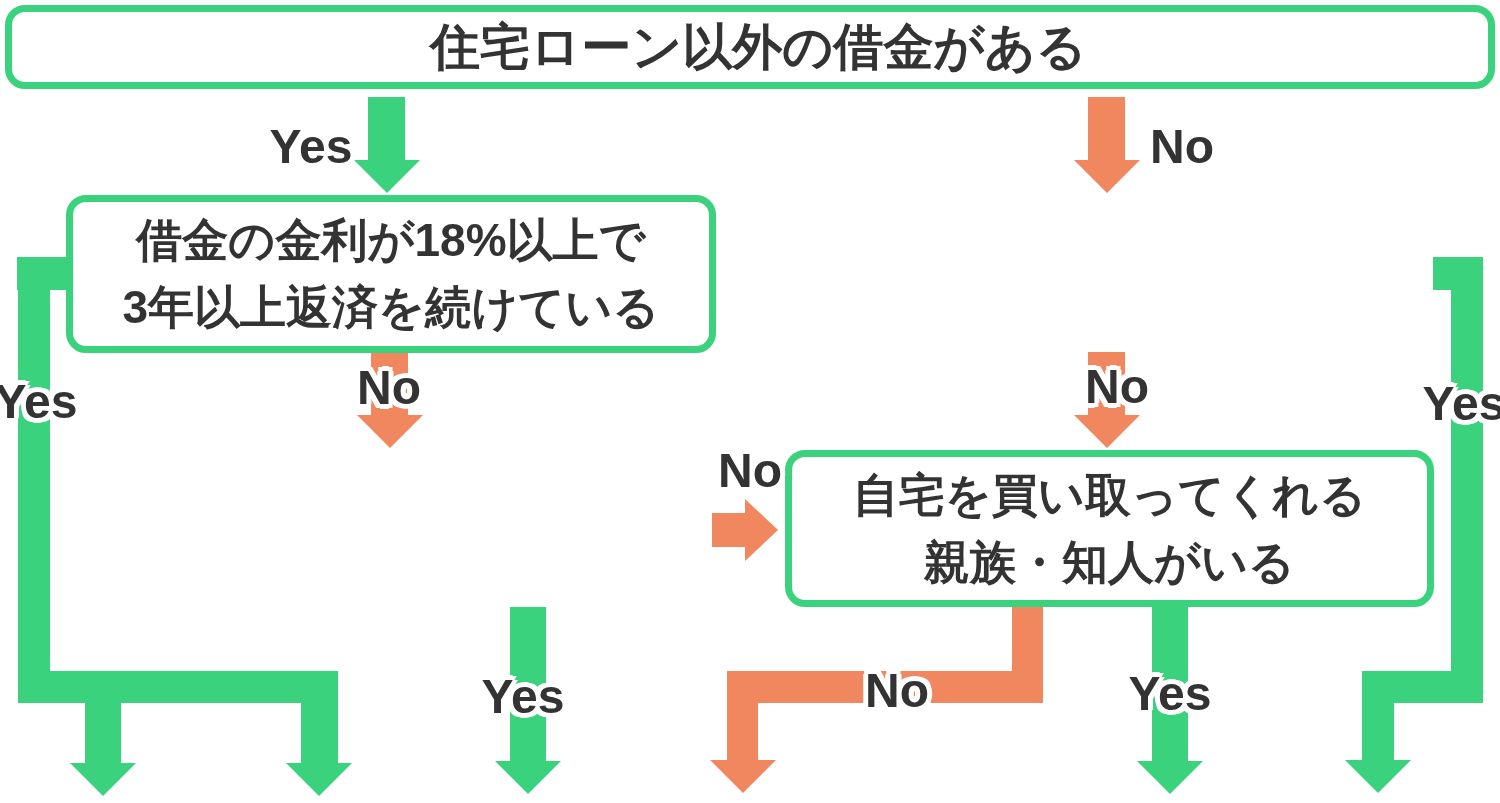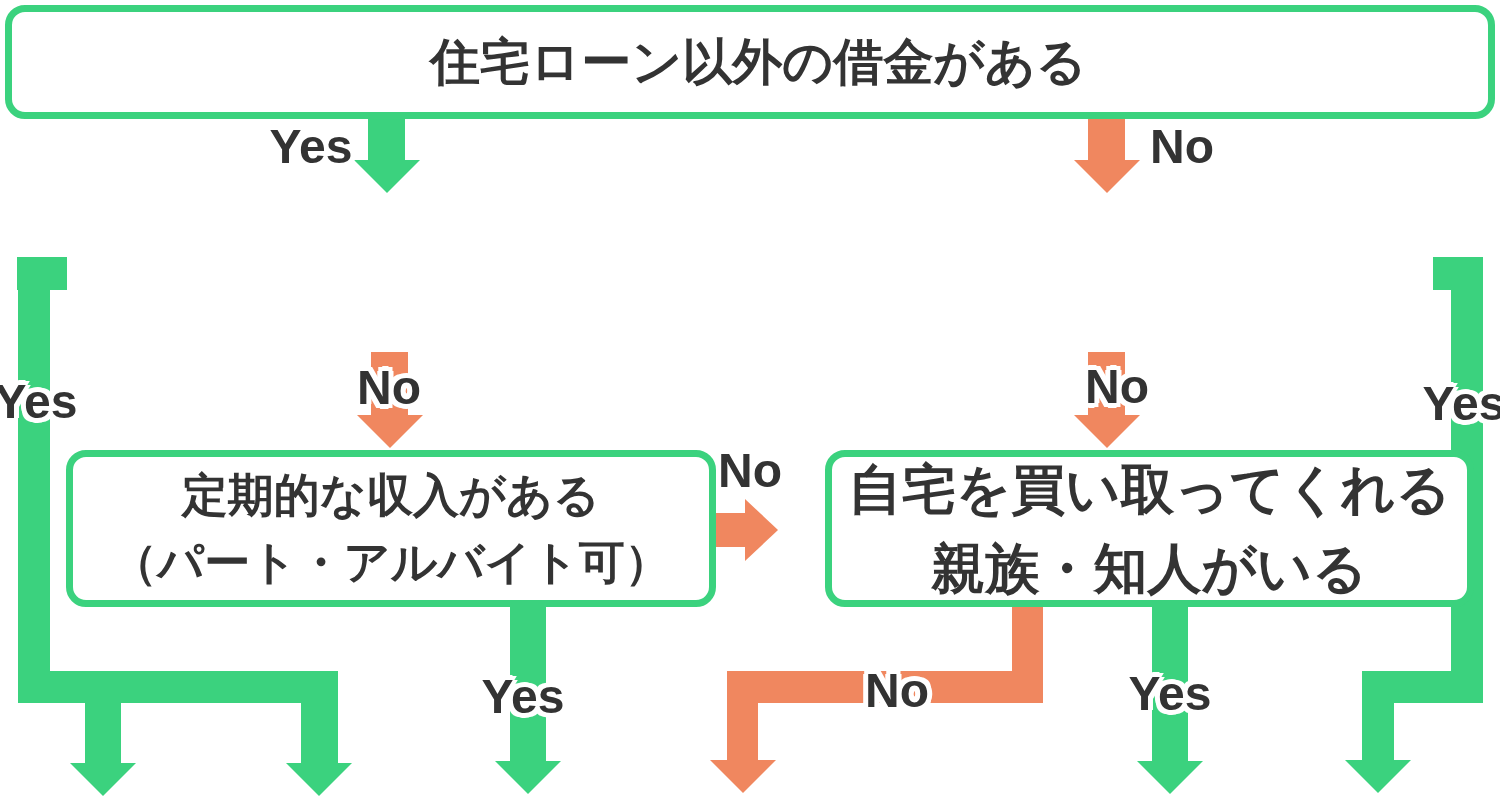--- a/index.html
+++ b/index.html
@@ -49,28 +49,28 @@
     white-space:nowrap;
   }
   .grp{display:contents;}
 </style>
 </head>
 <body>
 
 <div id="canvas">
 
   
-  <div class="box" style="left:5px;top:5px;width:1490px;height:114px;font-size:50px;padding-left:17px;">住宅ローン以外の借金がある</div>
+  <div class="box" style="left:5px;top:5px;width:1490px;height:84px;font-size:50px;padding-left:17px;">住宅ローン以外の借金がある</div>
+
+  <div class="box" style="left:66px;top:195px;width:650px;height:158px;font-size:46px;">借金の金利が18%以上で
+3年以上返済を続けている</div>
 
 
 
-  <div class="box" style="left:66px;top:450px;width:650px;height:157px;font-size:46px;">定期的な収入がある
-（パート・アルバイト可）</div>
-
-  <div class="box" style="left:825px;top:450px;width:649px;height:157px;font-size:54px;">自宅を買い取ってくれる
+  <div class="box" style="left:785px;top:450px;width:649px;height:157px;font-size:46px;">自宅を買い取ってくれる
 親族・知人がいる</div>
 
   
   <div class="grp">
     <div class="seg green" style="left:368px;top:97px;width:37px;height:65px;"></div>
     <div class="head head-down-green" style="left:354px;top:160px;"></div>
     <span class="lbl" style="left:311px;top:146px;">Yes</span>
   </div>
 
   

